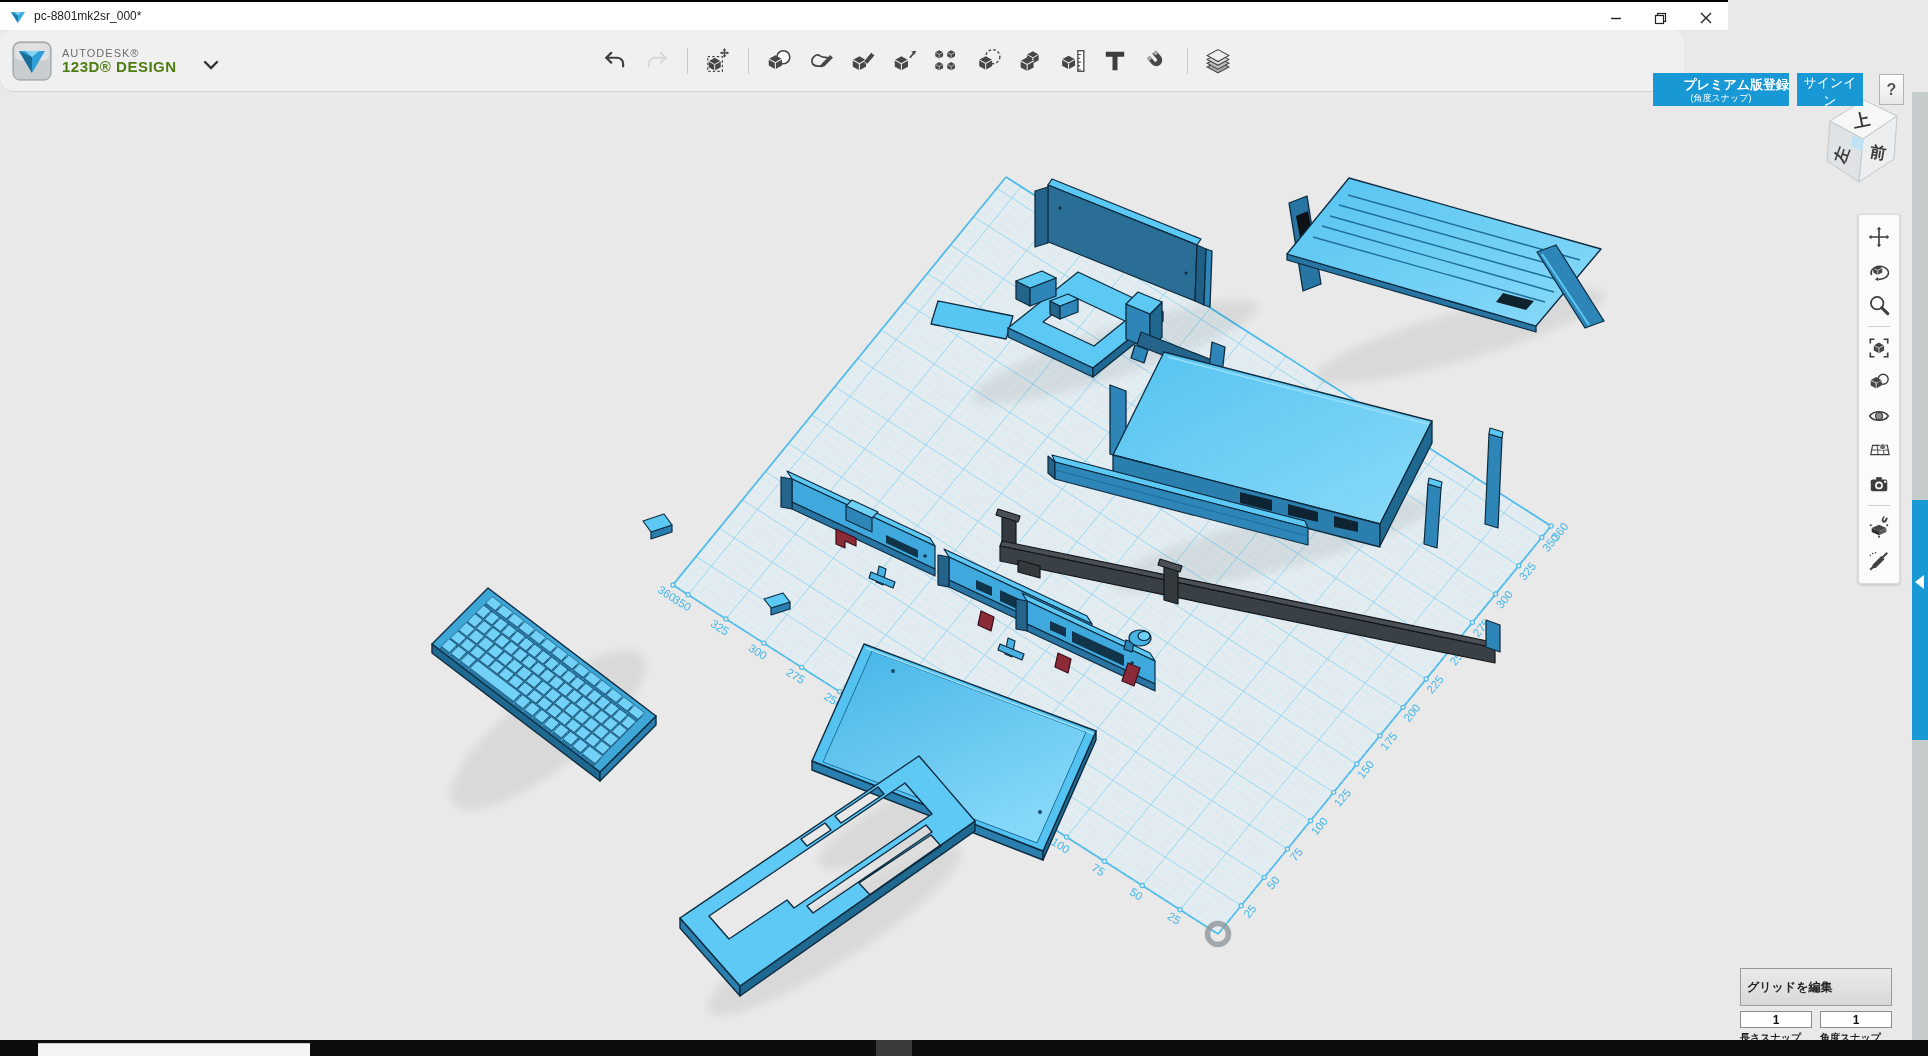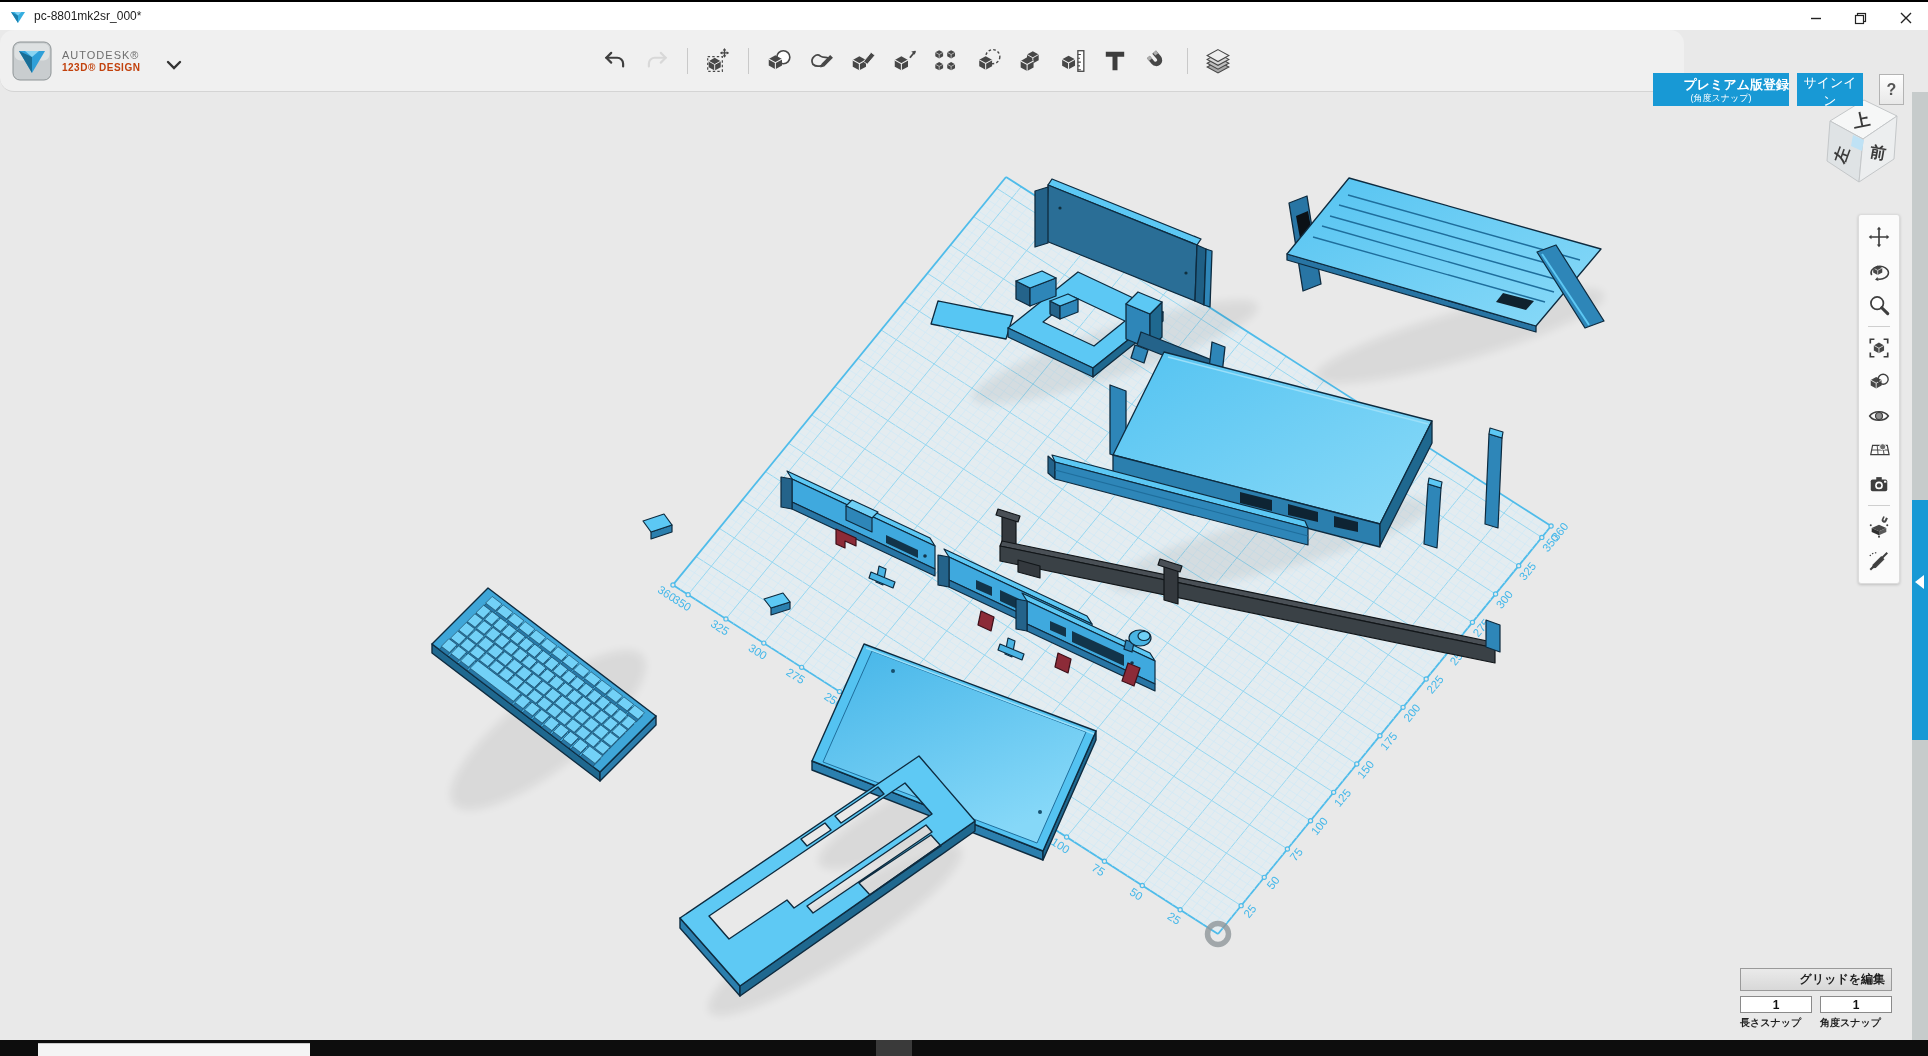--- a/index.html
+++ b/index.html
@@ -1,31 +1,31 @@
 <!DOCTYPE html>
 <html><head>
 <meta charset="utf-8">
 <style>
   html,body{margin:0;padding:0;}
   body{width:1928px;height:1056px;overflow:hidden;position:relative;background:#E9E9E9;
        font-family:"Liberation Sans","DejaVu Sans",sans-serif;-webkit-font-smoothing:antialiased;}
   
-  .titlebar{position:absolute;left:0;top:0;width:1928px;height:30px;background:#FFFFFF;
+  .titlebar{position:absolute;left:0;top:0;width:1728px;height:30px;background:#FFFFFF;
             border-top:2px solid #000;box-sizing:border-box;z-index:30;}
   .titlebar .app-ico{position:absolute;left:10px;top:7px;}
   .titlebar .title{position:absolute;left:34px;top:7px;font-size:12px;color:#1A1A1A;}
   .win-btns{position:absolute;right:0;top:2px;height:28px;display:flex;}
   .win-btn{width:45px;height:28px;display:flex;align-items:center;justify-content:center;cursor:default;}
   
   .toolbar{position:absolute;left:0;top:30px;width:1684px;height:62px;background:#F0F0F0;
            border-bottom:1px solid #D4D4D4;box-sizing:border-box;z-index:30;border-radius:14px;}
   .brand{position:absolute;left:12px;top:11px;display:flex;align-items:center;}
   .brand-text{margin-left:10px;line-height:1.1;}
   .brand-l1{font-size:11px;color:#6E6E6E;letter-spacing:1px;}
-  .brand-l2{font-size:10px;font-weight:bold;color:#c2410c;letter-spacing:.5px;}
+  .brand-l2{font-size:15px;font-weight:bold;color:#4d7c0f;letter-spacing:.5px;}
   .brand-chev{margin-left:26px;margin-top:8px;}
   #main-tools{position:absolute;left:594px;top:0;height:62px;display:flex;align-items:center;}
   .tool{width:36px;height:40px;display:flex;align-items:center;justify-content:center;border-radius:3px;margin:0 3px;}
   .tool.disabled{opacity:.45;}
   .tb-sep{width:1px;height:26px;background:#C9C9C9;margin:0 9px;}
   .btn-premium{position:absolute;left:1653px;top:43px;width:136px;height:33px;background:#1899D5;color:#FFF;
                text-align:center;border:none;padding:0;line-height:1.15;cursor:pointer;}
   .btn-premium .l1{display:block;font-size:13px;font-weight:bold;margin-top:2px;text-align:right;}
   .btn-premium .l2{display:block;font-size:9px;}
   .btn-signin{position:absolute;left:1797px;top:43px;width:66px;height:33px;background:#1899D5;color:#FFF;
@@ -42,22 +42,22 @@
           align-items:center;padding:5px 0;}
   .nav-tool{width:30px;height:30px;margin:2px 0;display:flex;align-items:center;justify-content:center;border-radius:3px;}
   .nav-sep{width:22px;height:1px;background:#CFCFCF;margin:4px 0;}
   
   .edge-gray{position:absolute;left:1912px;top:92px;width:16px;height:948px;background:#C6CBCB;z-index:10;}
   .edge-blue{position:absolute;left:1912px;top:500px;width:16px;height:240px;background:#1899D5;z-index:11;}
   .edge-arrow{position:absolute;left:1915px;top:575px;width:0;height:0;border-top:7px solid transparent;
               border-bottom:7px solid transparent;border-right:9px solid #FFFFFF;z-index:12;}
   
   .gridpanel{position:absolute;left:1740px;top:968px;width:156px;z-index:20;font-size:0;}
-  .gp-btn{display:block;width:152px;height:23px;background:linear-gradient(#EAEAEA,#D8D8D8);border:1px solid #9A9A9A;
-          font-size:12px;font-weight:bold;color:#222;text-align:right;cursor:pointer;box-sizing:border-box;}
+  .gp-btn{display:block;width:152px;height:38px;background:linear-gradient(#EAEAEA,#D8D8D8);border:1px solid #9A9A9A;
+          font-size:12px;font-weight:bold;color:#222;text-align:left;cursor:pointer;box-sizing:border-box;}
   .gp-row{display:flex;gap:8px;margin-top:5px;}
   .gp-input{width:72px;height:17px;border:1px solid #8A8A8A;text-align:center;font-size:12px;font-weight:bold;
             color:#111;background:#FFF;padding:0;box-sizing:border-box;}
   .gp-labels{display:flex;gap:8px;margin-top:3px;}
   .gp-label{width:72px;font-size:10px;font-weight:bold;color:#222;}
   
   .bottombar{position:absolute;left:0;top:1040px;width:1928px;height:16px;background:#0D0D0D;z-index:40;}
   .bb-white{position:absolute;left:38px;top:3px;width:272px;height:13px;background:#F4F4F4;border-top:1px solid #C9C9C9;}
   .bb-gray{position:absolute;left:876px;top:0;width:36px;height:16px;background:#3A3A3A;}
   text{user-select:none;}

